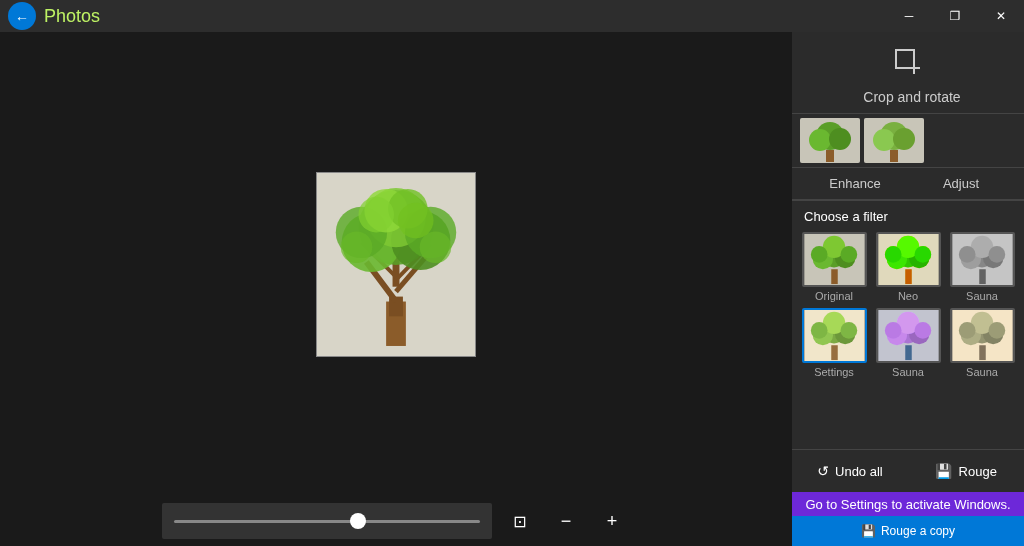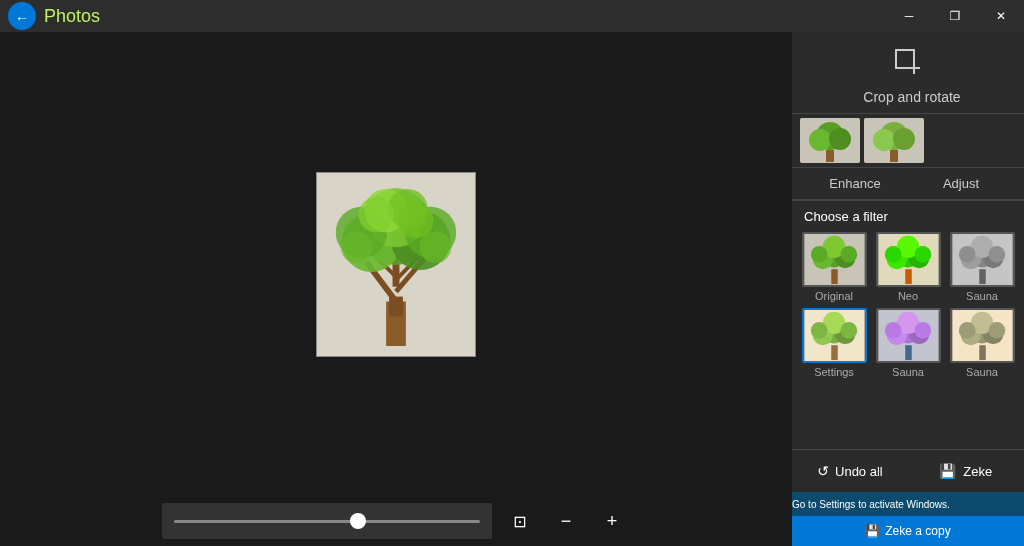--- a/index.html
+++ b/index.html
@@ -247,27 +247,27 @@
       color: white;
       font-size: 13px;
       cursor: pointer;
       background: #2b2b2b;
       gap: 6px;
     }
     .footer-btn-icon { font-size: 14px; }
 
     
     .activate-banner {
-      background: #0c4a6e;
+      background: #6d28d9;
       height: 24px;
       display: flex;
       align-items: center;
-      justify-content: flex-start;
+      justify-content: center;
       color: white;
-      font-size: 10px;
+      font-size: 13px;
       cursor: pointer;
     }
     .save-copy-btn {
       background: #0078d7;
       height: 30px;
       display: flex;
       align-items: center;
       justify-content: center;
       color: white;
       font-size: 12px;
@@ -489,26 +489,26 @@
     </div>
 
     <div class="panel-footer">
       <div class="footer-btns">
         <div class="footer-btn">
           <span class="footer-btn-icon">↺</span>
           <span>Undo all</span>
         </div>
         <div class="footer-btn">
           <span class="footer-btn-icon">💾</span>
-          <span>Zeke</span>
+          <span>Rouge</span>
         </div>
       </div>
       <div class="activate-banner">
         <span>Go to Settings to activate Windows.</span>
       </div>
       <div class="save-copy-btn">
         <span>💾</span>
-        <span>Zeke a copy</span>
+        <span>Rouge a copy</span>
       </div>
     </div>
 
   </div>
 </div>
 
 </body></html>

